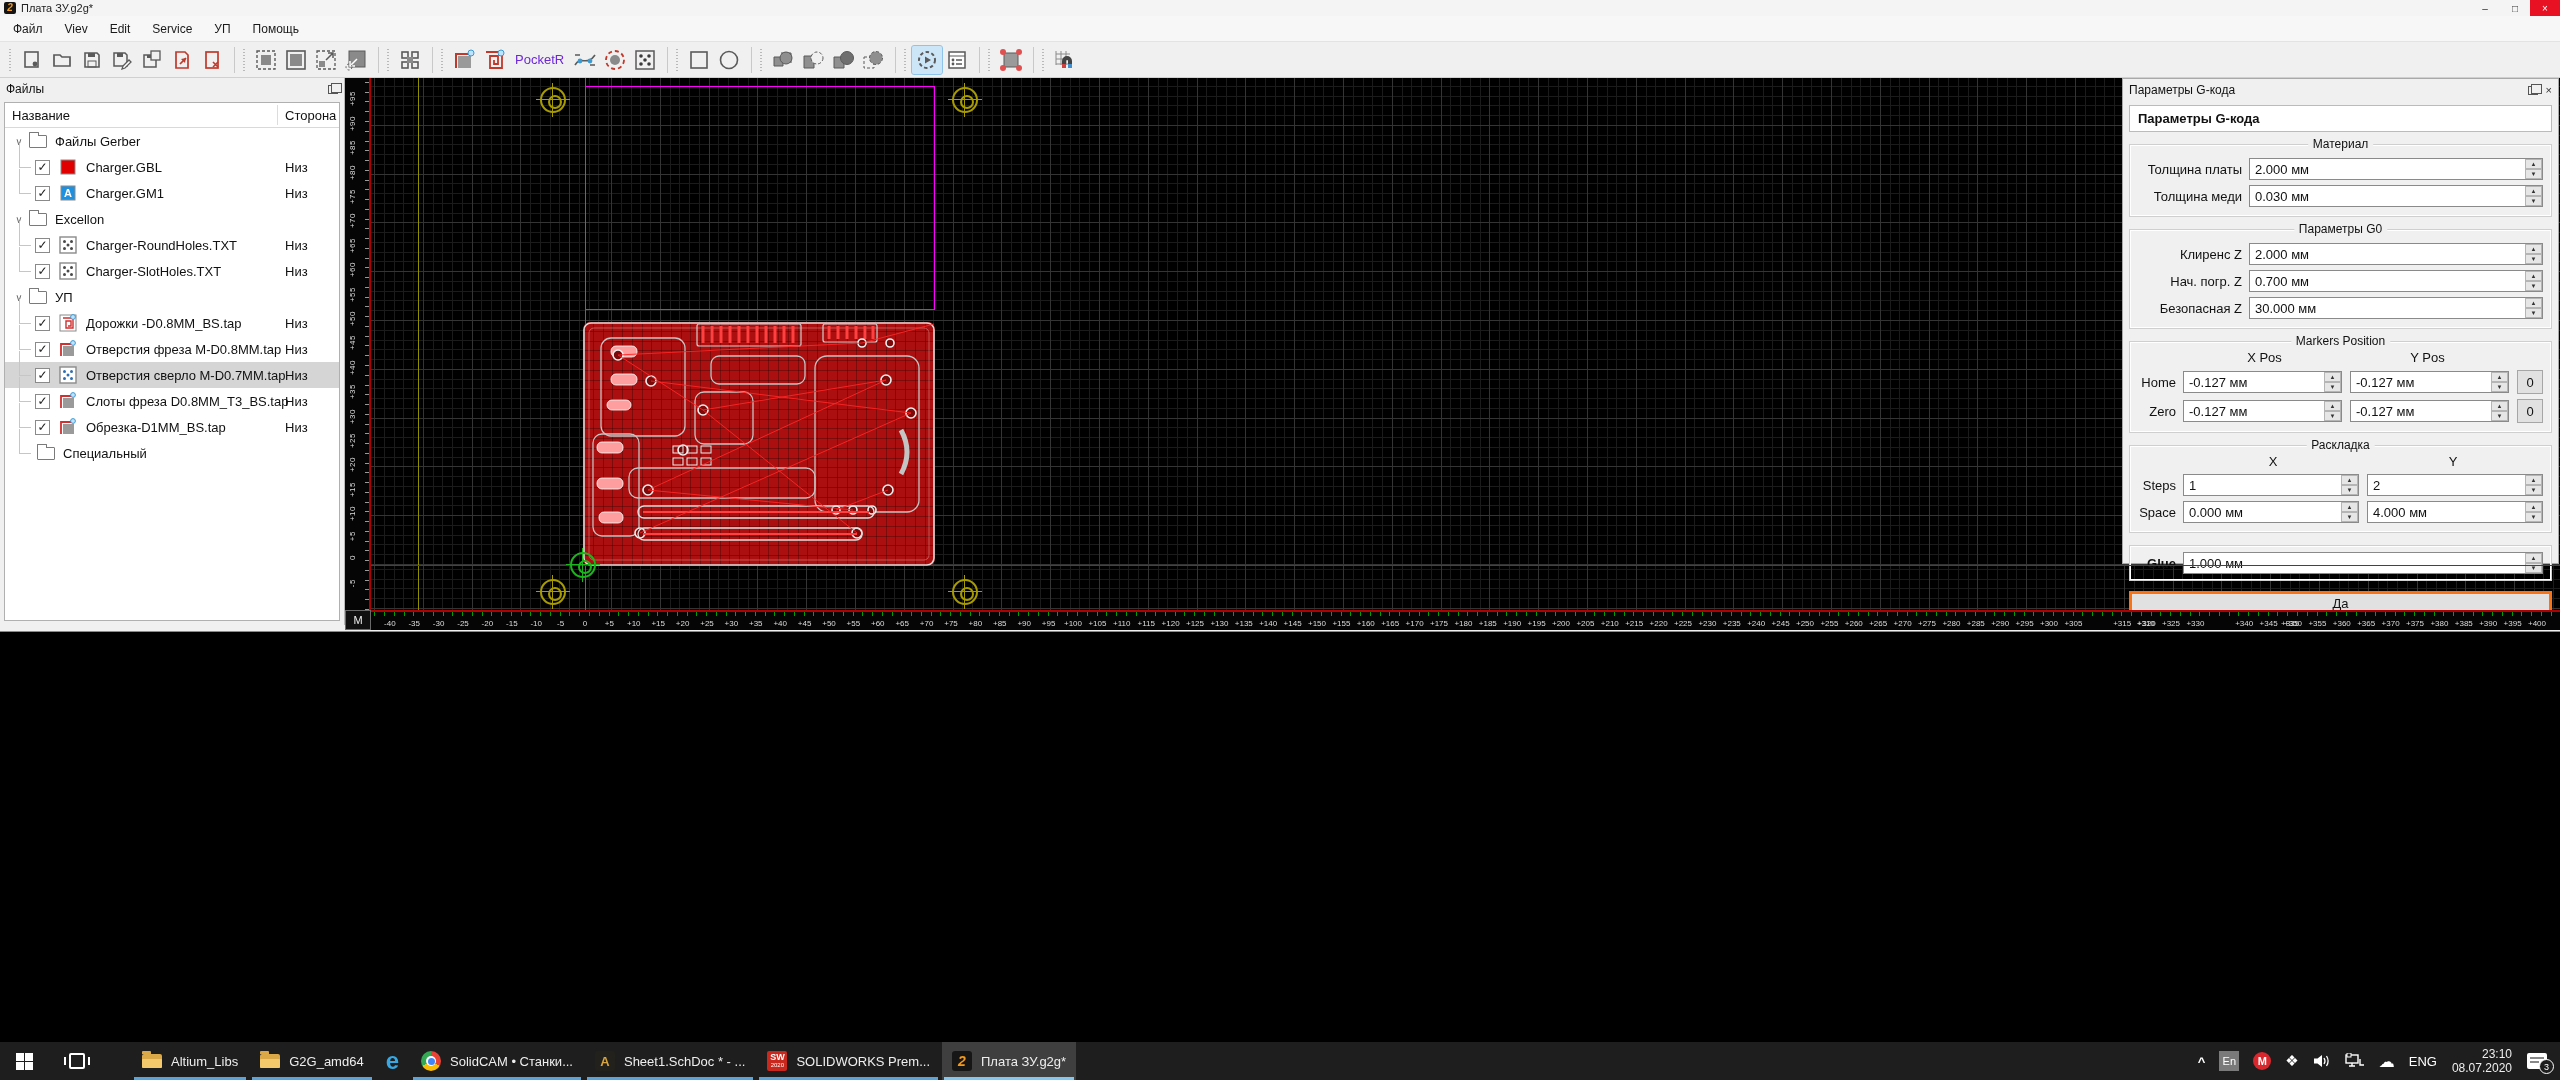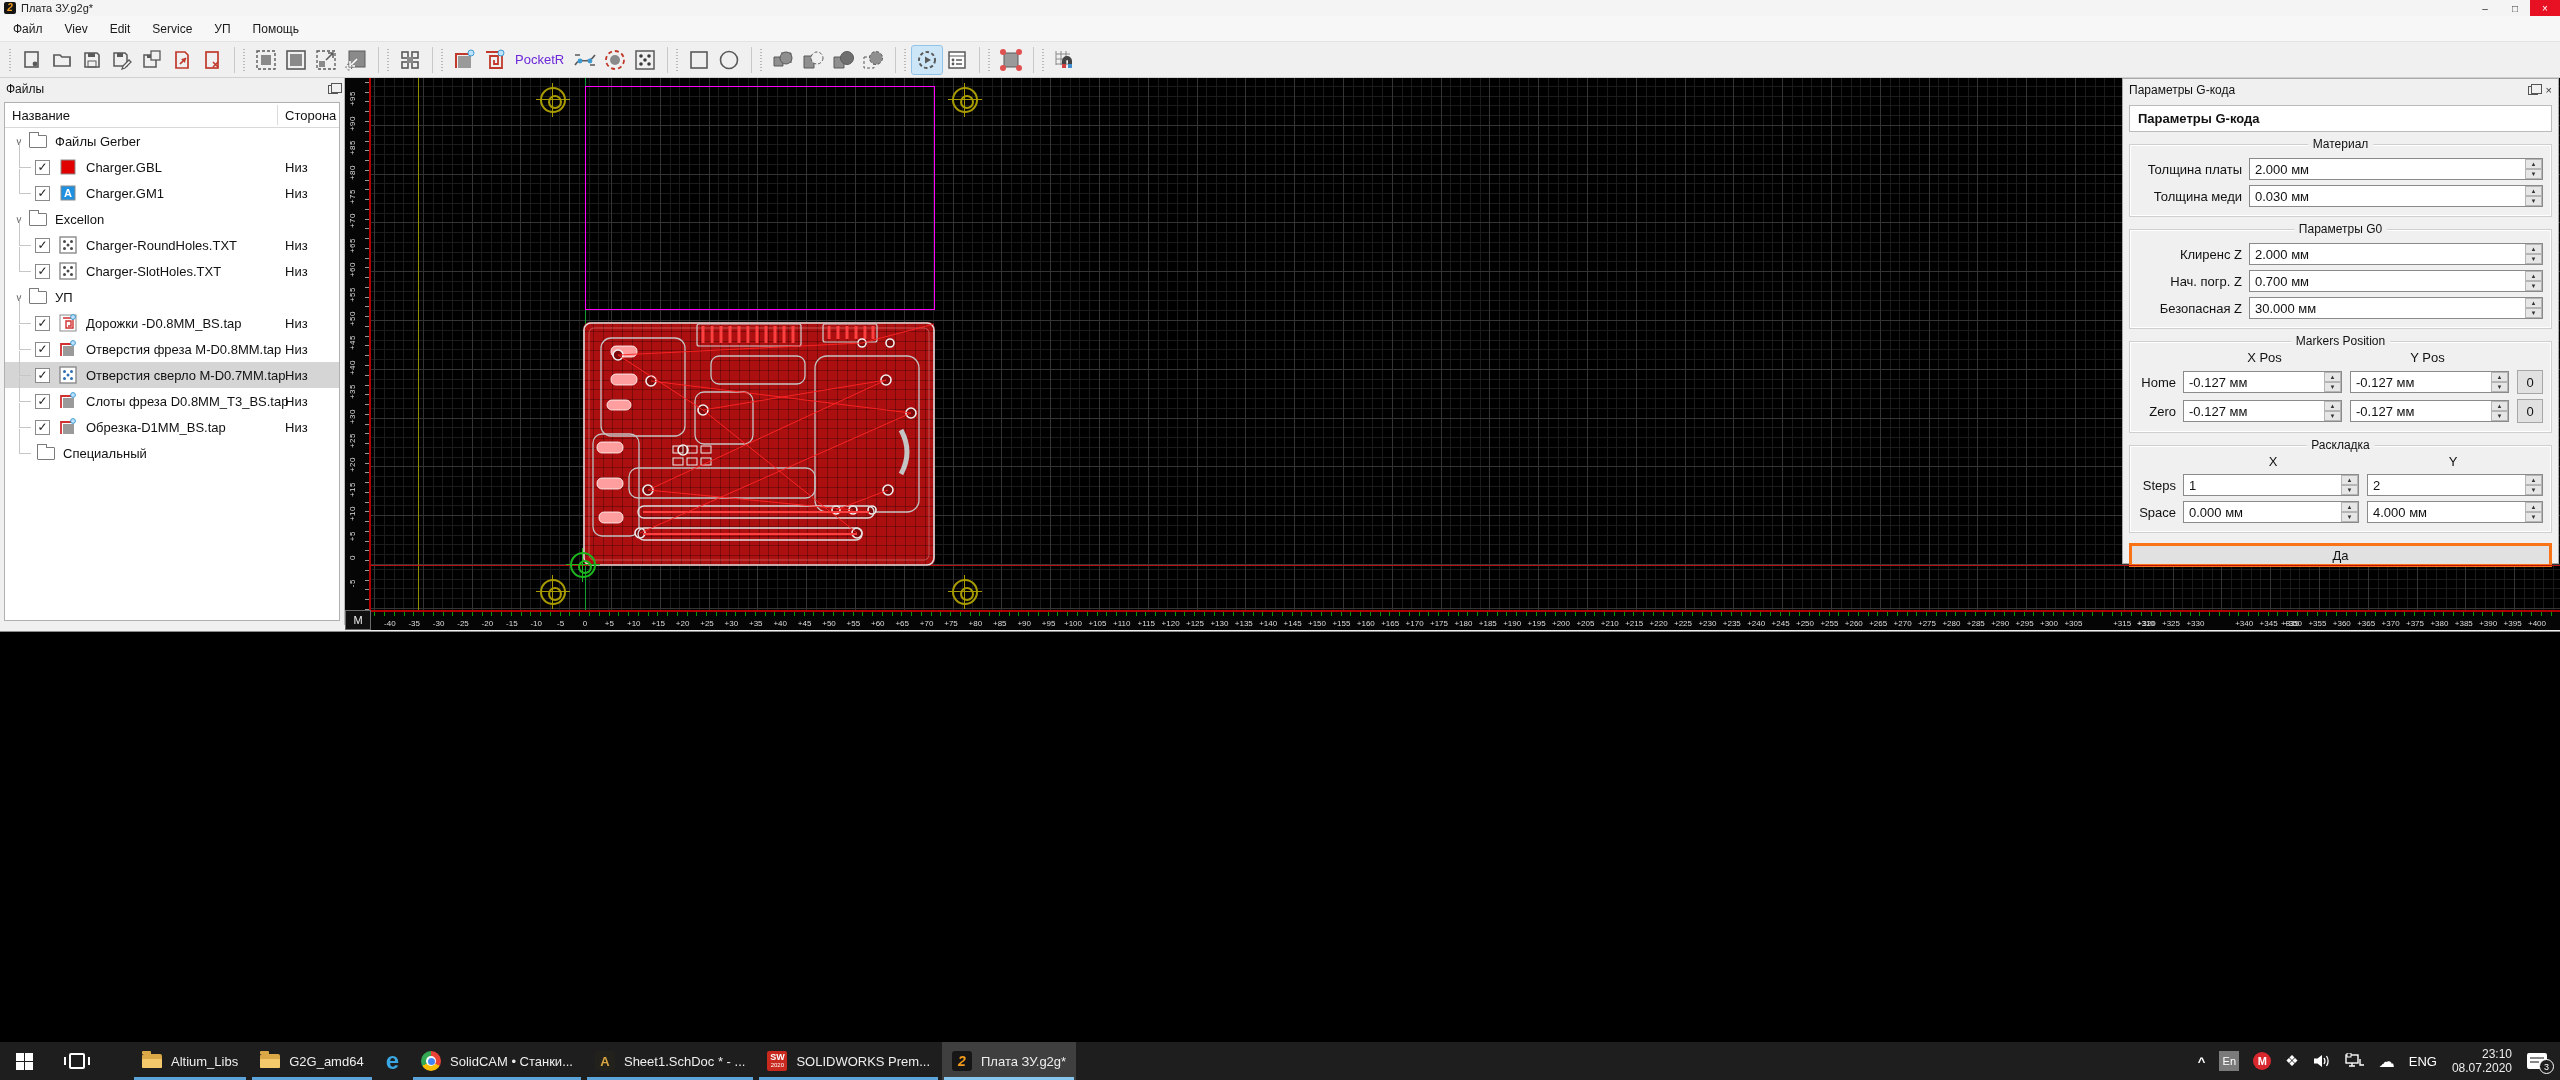--- a/index.html
+++ b/index.html
@@ -916,20 +916,32 @@
         <span class="gfield">
           <span class="gval">4.000 мм</span>
           <span class="spin">
               <i>▲</i>
               <i>▼</i>
             </span>
         </span>
       </div>
     </div>
 
+    <div class="gluebox">
+      <div class="grow" style="margin:0 8px;">
+        <span class="glabel small bold">Glue</span>
+        <span class="gfield">
+          <span class="gval">1.000 мм</span>
+          <span class="spin">
+              <i>▲</i>
+              <i>▼</i>
+            </span>
+        </span>
+      </div>
+    </div>
 
     <div class="okbtn">Да</div>
   </div>
 </div>
 
 <div id="taskbar">
   <div class="tb-ico">
     <span class="startlogo">
         <i></i>
         <i></i>

